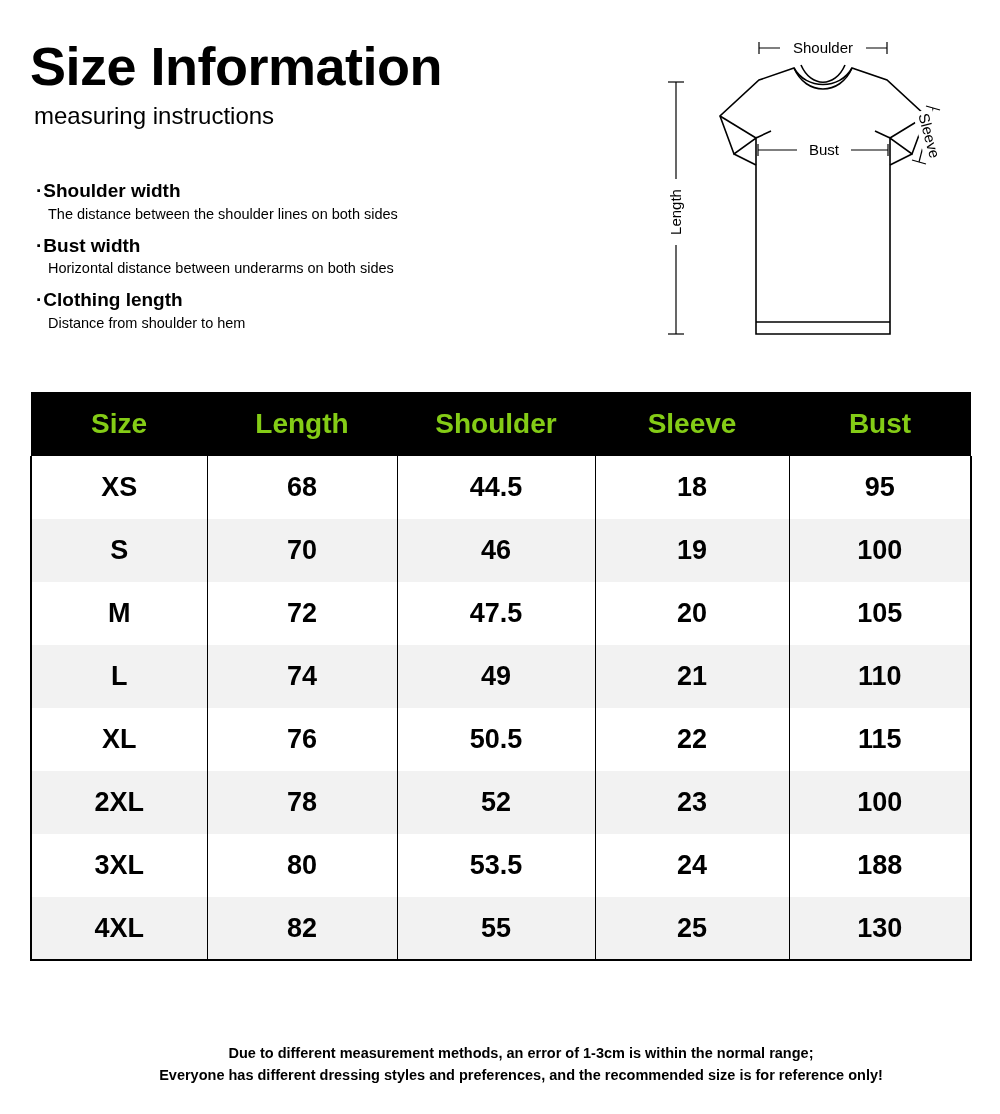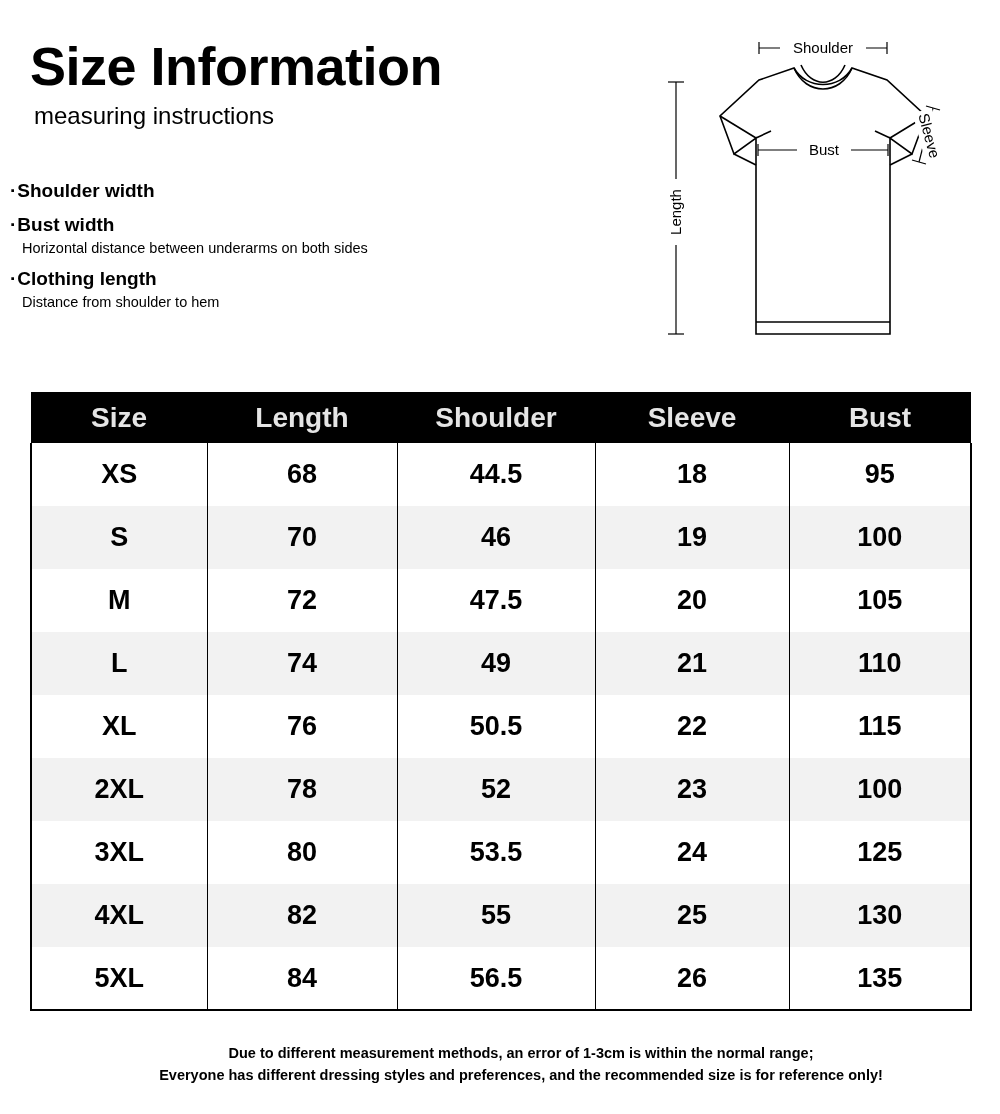--- a/index.html
+++ b/index.html
@@ -36,21 +36,21 @@
   }
   .sub-title {
     font-size: 24px;
     font-weight: normal;
     margin: 8px 0 0 4px;
     line-height: 1.1;
   }
 
   .instructions {
     position: absolute;
-    left: 10px;
+    left: 36px;
     top: 180px;
     width: 620px;
   }
   .instr-item { margin-bottom: 11px; }
   .instr-head {
     font-size: 19px;
     font-weight: bold;
     line-height: 1.2;
   }
   .instr-head .bullet {
@@ -81,24 +81,24 @@
     top: 392px;
     width: 940px;
   }
   table {
     width: 940px;
     border-collapse: collapse;
     table-layout: fixed;
   }
   thead th {
     background: #000000;
-    color: #e5e5e5;
+    color: #84cc16;
     font-size: 28px;
     font-weight: bold;
-    height: 51px;
+    height: 64px;
     text-align: center;
     vertical-align: middle;
   }
   tbody td {
     height: 63px;
     text-align: center;
     vertical-align: middle;
     font-size: 27px;
     font-weight: bold;
     color: #000000;
@@ -147,20 +147,21 @@
     <h1 class="main-title">Size Information</h1>
     <h2 class="sub-title">measuring instructions</h2>
   </div>
 
   <div class="instructions">
 
     <div class="instr-item">
       <div class="instr-head">
         <span class="bullet">·</span><span>Shoulder width</span>
       </div>
+      <div class="instr-desc">The distance between the shoulder lines on both sides</div>
     </div>
 
     <div class="instr-item">
       <div class="instr-head">
         <span class="bullet">·</span><span>Bust width</span>
       </div>
       <div class="instr-desc">Horizontal distance between underarms on both sides</div>
     </div>
 
     <div class="instr-item">
@@ -304,36 +305,29 @@
         <td>78</td>
         <td>52</td>
         <td>23</td>
         <td>100</td>
       </tr>
       <tr>
         <td>3XL</td>
         <td>80</td>
         <td>53.5</td>
         <td>24</td>
-        <td>125</td>
+        <td>188</td>
       </tr>
       <tr>
         <td>4XL</td>
         <td>82</td>
         <td>55</td>
         <td>25</td>
         <td>130</td>
       </tr>
-      <tr>
-        <td>5XL</td>
-        <td>84</td>
-        <td>56.5</td>
-        <td>26</td>
-        <td>135</td>
-      </tr>
     </tbody>
   </table>
 </div>
 
 <div class="notes">
   <div>Due to different measurement methods, an error of 1-3cm is within the normal range;</div>
   <div>Everyone has different dressing styles and preferences, and the recommended size is for reference only!</div>
 </div>
 
 </body></html>

